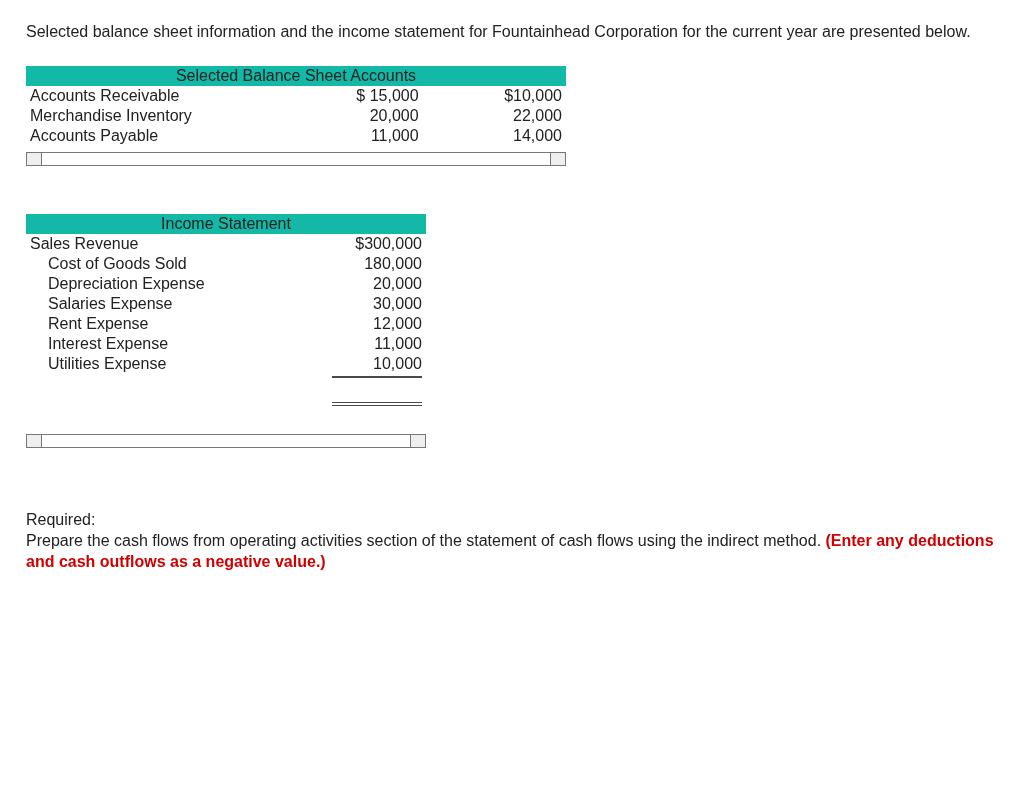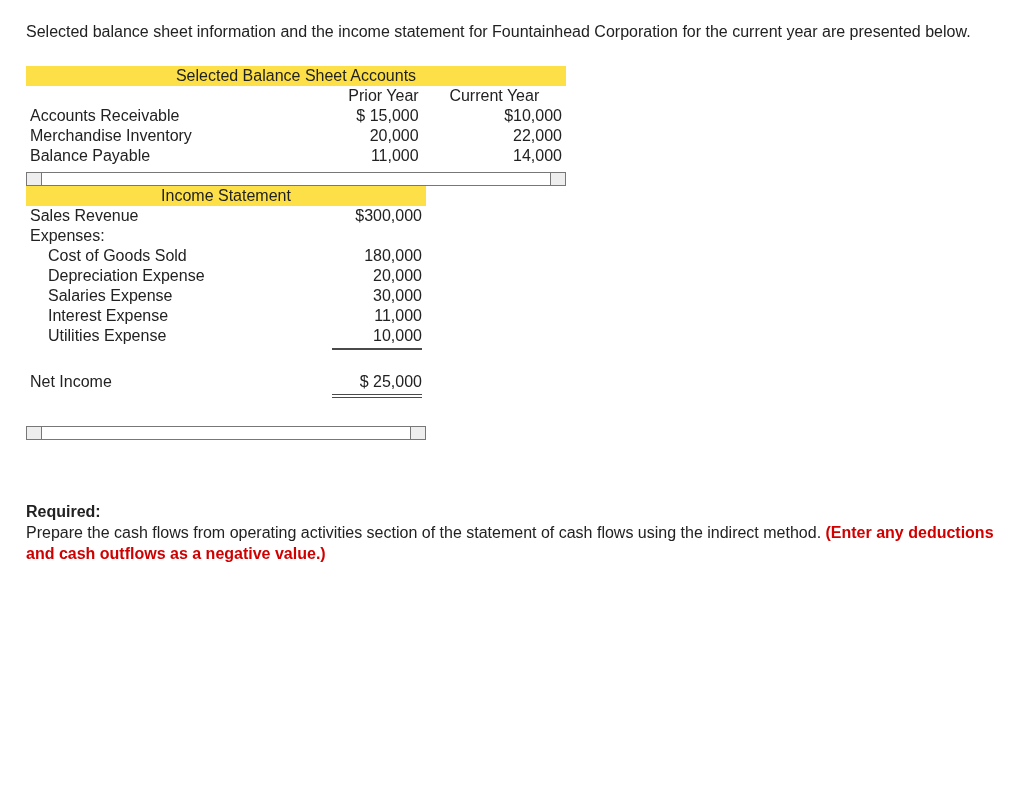--- a/index.html
+++ b/index.html
@@ -8,29 +8,29 @@
     color: #222;
     margin: 0;
     padding: 22px 26px;
     width: 1024px;
     box-sizing: border-box;
     background: #fff;
   }
   .intro { margin-bottom: 24px; line-height: 1.25; }
   table { border-collapse: collapse; }
   td { padding: 0 4px; line-height: 1.25; vertical-align: bottom; }
-  .hdr { background: #fde047; }
+  .hdr { background: #14b8a6; }
   .center { text-align: center; }
   .right  { text-align: right; }
   .num    { text-align: right; font-variant-numeric: tabular-nums; }
   .tbl1 { width: 540px; }
   .tbl1 td:nth-child(1) { width: 255px; }
   .tbl1 td:nth-child(2) { width: 140px; }
   .tbl1 td:nth-child(3) { width: 140px; }
-  .tbl2 { width: 400px; }
+  .tbl2 { width: 400px; margin-top: 48px; }
   .tbl2 td:nth-child(1) { width: 250px; }
   .tbl2 td:nth-child(2) { width: 140px; }
   .indent { padding-left: 22px; }
   .scrollbar-wrap { margin-top: 6px; }
   .sb-track {
     position: relative;
     height: 14px;
     background: #fff;
     border: 1px solid #777;
     box-sizing: border-box;
@@ -38,50 +38,45 @@
   .sb-end {
     position: absolute; top:0; bottom:0; width:14px;
     background:#eee; border-right:1px solid #777; border-left:1px solid #777;
   }
   .sb-end.left  { left:0;  border-left:none; }
   .sb-end.right { right:0; border-right:none; }
   .rule-single { border-top: 2px solid #4a4a4a; height:0; margin: 2px 0 0 auto; width:90px; }
   .rule-double { border-top: 4px double #4a4a4a; height:0; margin: 2px 0 0 auto; width:90px; }
   .spacer-row td { height: 22px; }
   .req { margin-top: 62px; line-height:1.3; }
-  .req .bold { font-weight: bold; }
+  .req .bold { font-weight: normal; }
   .req .red  { color: #d00000; font-weight: bold; }
 </style>
 </head>
 <body>
 
 <div class="intro">Selected balance sheet information and the income statement for Fountainhead Corporation for the current year are presented below.</div>
 
 <table class="tbl1">
   <tbody>
       <tr class="hdr">
     <td colspan="3" class="center">Selected Balance Sheet Accounts</td>
   </tr>
   <tr>
-    <td></td>
-    <td class="right">Prior Year</td>
-    <td class="center">Current Year</td>
-  </tr>
-  <tr>
     <td>Accounts Receivable</td>
     <td class="num">$  15,000</td>
     <td class="num">$10,000</td>
   </tr>
   <tr>
     <td>Merchandise Inventory</td>
     <td class="num">20,000</td>
     <td class="num">22,000</td>
   </tr>
   <tr>
-    <td>Balance Payable</td>
+    <td>Accounts Payable</td>
     <td class="num">11,000</td>
     <td class="num">14,000</td>
   </tr>
 </tbody>
   </table>
 <div class="scrollbar-wrap" style="width:540px;">
   <div class="sb-track">
     <div class="sb-end left"></div>
     <div class="sb-end right"></div>
   </div>
@@ -90,57 +85,53 @@
 <table class="tbl2">
   <tbody>
       <tr class="hdr">
     <td colspan="2" class="center">Income Statement</td>
   </tr>
   <tr>
     <td>Sales Revenue</td>
     <td class="num">$300,000</td>
   </tr>
   <tr>
-    <td>Expenses:</td>
-    <td class="num"></td>
-  </tr>
-  <tr>
     <td class="indent">Cost of Goods Sold</td>
     <td class="num">180,000</td>
   </tr>
   <tr>
     <td class="indent">Depreciation Expense</td>
     <td class="num">20,000</td>
   </tr>
   <tr>
     <td class="indent">Salaries Expense</td>
     <td class="num">30,000</td>
+  </tr>
+  <tr>
+    <td class="indent">Rent Expense</td>
+    <td class="num">12,000</td>
   </tr>
   <tr>
     <td class="indent">Interest Expense</td>
     <td class="num">11,000</td>
   </tr>
   <tr>
     <td class="indent">Utilities Expense</td>
     <td class="num">10,000</td>
   </tr>
   <tr>
         <td></td>
         <td>
           <div class="rule-single"></div>
         </td>
       </tr>
   <tr class="spacer-row">
         <td></td>
         <td></td>
       </tr>
-  <tr>
-    <td>Net Income</td>
-    <td class="num">$  25,000</td>
-  </tr>
   <tr>
         <td></td>
         <td>
           <div class="rule-double"></div>
         </td>
       </tr>
 </tbody>
   </table>
 <div class="scrollbar-wrap" style="width:400px; margin-top:28px;">
   <div class="sb-track">

